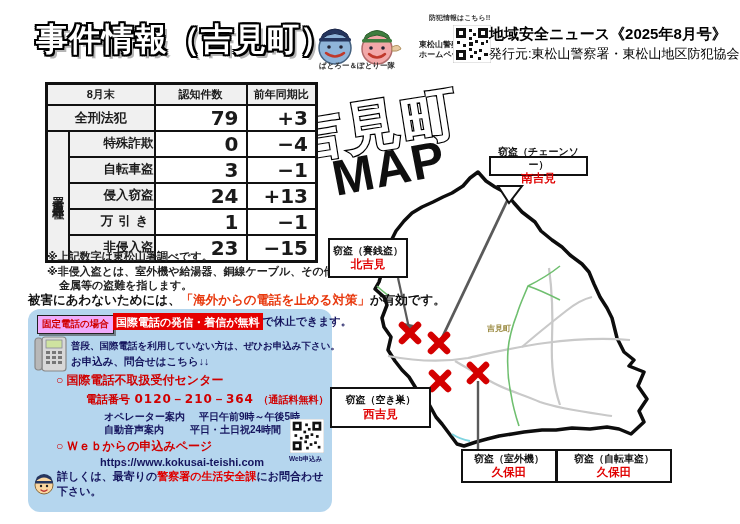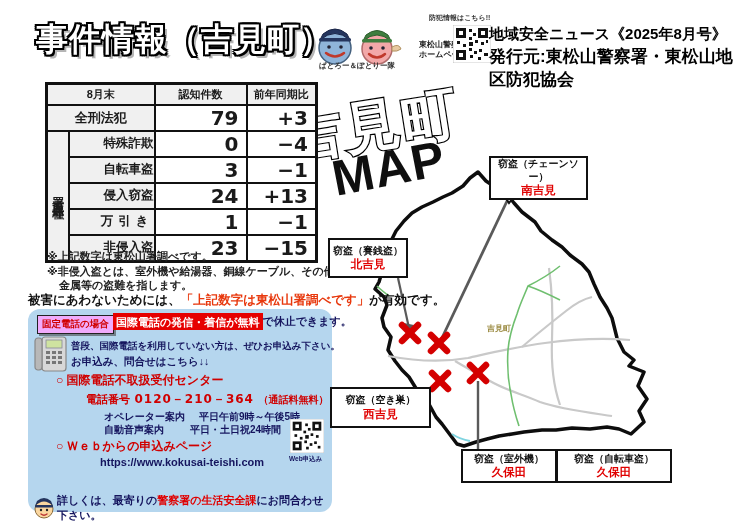--- a/index.html
+++ b/index.html
@@ -9,21 +9,21 @@
   .abs{position:absolute;}
 
   
   #main-title{left:36px;top:18px;font-size:32px;font-weight:900;letter-spacing:1px;color:#fff;
     text-shadow:-2px -2px 0 #000,2px -2px 0 #000,-2px 2px 0 #000,2px 2px 0 #000,
                 -2px 0 0 #000,2px 0 0 #000,0 -2px 0 #000,0 2px 0 #000,4px 4px 0 #b5b5b5;}
   #mascot-caption{left:311px;top:61px;width:92px;font-size:7.5px;font-weight:700;text-align:center;color:#333;}
   #homepage-label{left:419px;top:40px;font-size:8px;font-weight:700;line-height:1.3;color:#222;}
   #qr1-caption{left:429px;top:13px;font-size:7px;font-weight:700;color:#333;}
   #news-title{left:489px;top:25px;font-size:15px;font-weight:800;color:#000;}
-  #publisher{left:489px;top:45px;font-size:17px;font-weight:700;color:#000;}
+  #publisher{left:489px;top:45px;font-size:13px;font-weight:400;color:#000;}
 
   
   #stats{left:45px;top:82px;border-collapse:collapse;border:3px solid #111;background:#fff;}
   #stats td{border:2px solid #111;padding:0;}
   #stats .hdr td{height:21px;font-size:11px;font-weight:700;text-align:center;background:#f0f0f0;margin-top:46px;}
   #stats .lbl{width:86px;font-size:12.5px;font-weight:700;text-align:right;background:#f0f0f0;height:23px;}
   #stats .tlbl{font-size:13px;font-weight:700;text-align:center;background:#f0f0f0;height:25px;}
   #stats .num{width:92px;font-size:20px;font-weight:600;text-align:right;padding-right:7px;
               font-family:"DejaVu Sans",sans-serif;background:#fff;}
   #stats .yoy{width:70px;}
@@ -54,29 +54,29 @@
   #phone-number{font-size:12px;letter-spacing:1px;font-family:"DejaVu Sans",sans-serif;}
   #phone-note{font-size:10px;}
   #op-row,#voice-row{left:76px;font-size:10px;font-weight:700;color:#15155e;white-space:nowrap;}
   #op-row{top:101px;}#voice-row{top:114px;}
   .gap{display:inline-block;width:14px;}
   .gap2{display:inline-block;width:26px;}
   #web-title{left:28px;top:129px;font-size:12px;font-weight:800;color:#d00000;}
   #web-url{left:72px;top:147px;font-size:11px;font-weight:800;color:#15155e;}
   #qr2-caption{left:261px;top:146px;font-size:6.5px;font-weight:700;color:#15155e;}
   #panel-footer{left:5px;top:160px;width:296px;font-size:11px;font-weight:800;color:#15155e;
-                display:flex;align-items:center;margin-top:24px;}
+                display:flex;align-items:center;}
   #panel-footer .hl{color:#e00000;}
 
   
   .callout{background:#fff;border:2.5px solid #111;text-align:center;
            display:flex;flex-direction:column;justify-content:center;line-height:1.25;}
   .callout .t{font-size:10px;font-weight:700;color:#111;}
   .callout .p{font-size:11.5px;font-weight:800;color:#e00000;}
-  #co0{left:489px;top:156px;width:99px;height:44px;}
+  #co0{left:489px;top:156px;width:99px;height:20px;}
   #co1{left:328px;top:238px;width:80px;height:40px;}
   #co2{left:330px;top:387px;width:101px;height:41px;}
   #co3{left:461px;top:449px;width:96px;height:34px;}
   #co4{left:556px;top:449px;width:116px;height:34px;}
 
   #map-svg{left:0;top:0;}
   svg text{font-family:"Liberation Sans","DejaVu Sans",sans-serif;}
 </style>
 </head>
 <body>
@@ -234,21 +234,21 @@
       <td class="num">23</td>
       <td class="num yoy">−15</td>
     </tr>
   </tbody>
     </table>
 
   <div id="note1" class="abs">※上記数字は東松山署調べです。</div>
   <div id="note2" class="abs">※非侵入盗とは、室外機や給湯器、銅線ケーブル、その他金属等の盗難を指します。</div>
 
   <div id="lead" class="abs">
-    <span>被害にあわないためには、</span><span class="hl">「上記数字は東松山署調べです」</span><span>が有効です。</span>
+    <span>被害にあわないためには、</span><span class="hl">「海外からの電話を止める対策」</span><span>が有効です。</span>
   </div>
 
   <div id="panel" class="abs">
     <div id="badge" class="abs">固定電話の場合</div>
     <div id="banner-row" class="abs">
       <span id="banner-red">国際電話の発信・着信が無料</span><span id="banner-suffix">で休止できます。</span>
     </div>
 
     <svg class="abs" style="left:6px;top:26px;" width="34" height="42" viewBox="0 0 34 42">
       <rect x="8" y="2" width="24" height="34" rx="3" fill="#d8d8d8" stroke="#888" stroke-width="1.2"></rect>

